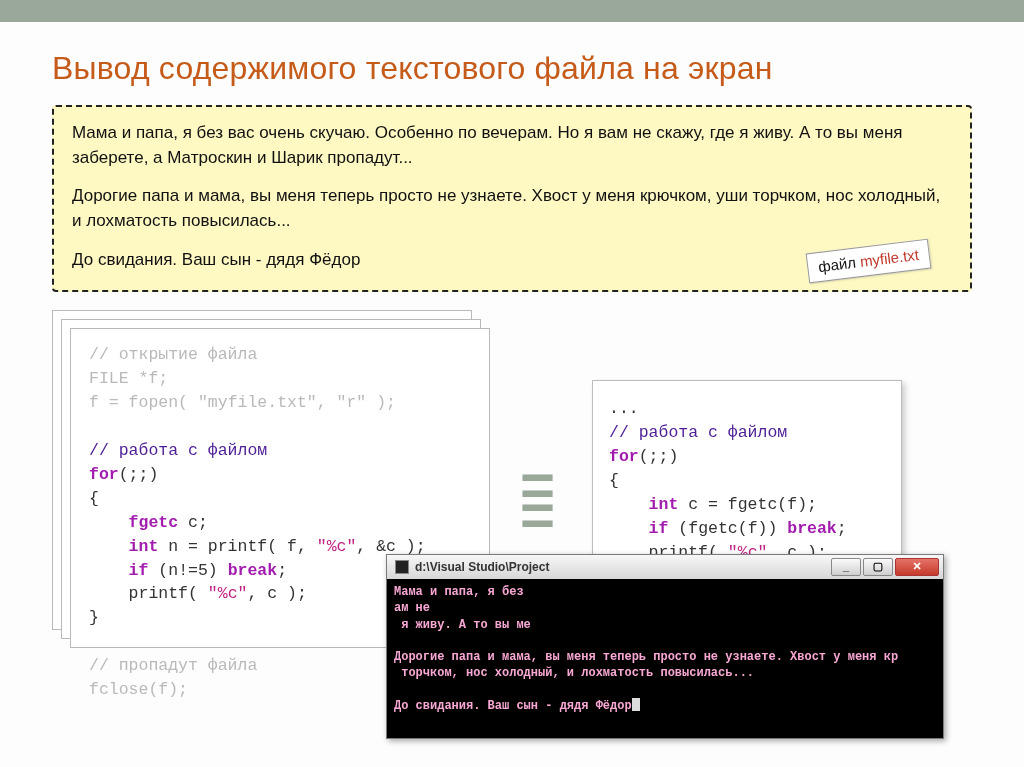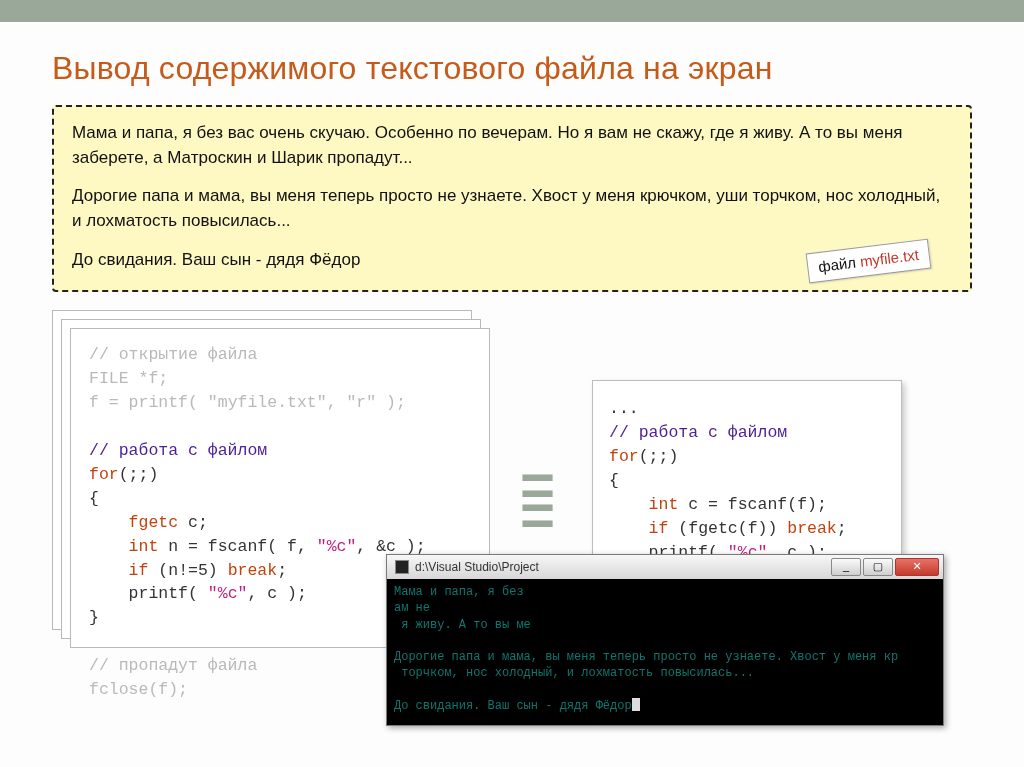--- a/index.html
+++ b/index.html
@@ -18,36 +18,36 @@
 
 .code-area { position: relative; margin-top: 18px; height: 390px; }
 .stack { position: absolute; left: 0; top: 0; width: 430px; }
 .sheet { position: absolute; border: 1px solid #b9b9b9; background: #fff; width: 420px; height: 320px; }
 .sheet.s1 { left: 0; top: 0; }
 .sheet.s2 { left: 9px; top: 9px; }
 .sheet.s3 { left: 18px; top: 18px; padding: 14px 18px; }
 
 pre.code { font-family: "Courier New", monospace; font-size: 16.5px; line-height: 1.45; white-space: pre; color: #333; }
 .gray { color: #b9b9b9; }
-.kw { color: #c2410c; }
+.kw { color: #a21caf; font-weight: bold; }
 .grn { color: #4c1d95; }
 .mag { color: #c02080; }
 
 .eq { position: absolute; left: 468px; top: 160px; font-size: 60px; font-weight: 700; color: #9aa89a; line-height: 0.5; letter-spacing: -2px; }
 
 .right-code { position: absolute; left: 540px; top: 70px; width: 310px; border: 1px solid #bdbdbd; background: #fff; box-shadow: 3px 3px 6px rgba(0,0,0,.2); padding: 16px 16px; }
 
-.console { position: absolute; left: 334px; top: 244px; width: 558px; border: 1px solid #7a7a7a; box-shadow: 2px 2px 6px rgba(0,0,0,.35); }
+.console { position: absolute; left: 334px; top: 244px; width: 558px; border: 1px solid #7a7a7a; box-shadow: 2px 2px 6px rgba(0,0,0,.35); font-weight: bold; }
 .console .titlebar { height: 24px; background: linear-gradient(#f7f7f7,#d7d7d7); display: flex; align-items: center; padding: 0 4px 0 8px; position: relative; }
 .console .wicon { width: 14px; height: 14px; background: #222; margin-right: 6px; border: 1px solid #888; }
 .console .wtitle { font-size: 12px; color: #333; flex: 1; white-space: nowrap; overflow: hidden; }
 .console .wbtns { display: flex; gap: 2px; }
 .console .wbtn { width: 30px; height: 18px; border: 1px solid #888; background: linear-gradient(#fafafa,#cfcfcf); font-size: 11px; text-align: center; line-height: 15px; border-radius: 2px; }
 .console .wbtn.close { background: linear-gradient(#e57368,#c53a2b); color: #fff; border-color: #a33; width: 44px; }
-.console .body { background: #000; color: #0f766e; font-family: "Courier New", monospace; font-size: 12px; line-height: 1.35; padding: 5px 7px 11px 7px; min-height: 92px; white-space: pre-wrap; }
+.console .body { background: #000; color: #f9a8d4; font-family: "Courier New", monospace; font-size: 12px; line-height: 1.35; padding: 5px 7px 24px 7px; min-height: 92px; white-space: pre-wrap; }
 .cursor { display: inline-block; width: 8px; height: 13px; background: #ddd; vertical-align: -2px; }
 </style>
 </head>
 <body>
 
 <div class="topbar"></div>
 
 <div class="slide">
 
   <h1 class="title">Вывод содержимого текстового файла на экран</h1>
@@ -62,46 +62,46 @@
   </div>
 
   <div class="code-area">
 
     <div class="stack">
       <div class="sheet s1"></div>
       <div class="sheet s2"></div>
       <div class="sheet s3">
 <pre class="code"><span class="gray">// открытие файла</span>
 <span class="gray">FILE *f;</span>
-<span class="gray"><span>f = printf( </span><span>"myfile.txt"</span><span>, </span><span>"r"</span><span> );</span></span>
+<span class="gray"><span>f = fopen( </span><span>"myfile.txt"</span><span>, </span><span>"r"</span><span> );</span></span>
 
 <span class="grn">// работа с файлом</span>
 <span class="kw">for</span><span>(;;)</span>
 <span>{</span>
 <span class="kw">    fgetc</span><span> c;</span>
-<span class="kw">    int</span><span> n = fscanf( f, </span><span class="mag">"%c"</span><span>, &amp;c );</span>
+<span class="kw">    int</span><span> n = printf( f, </span><span class="mag">"%c"</span><span>, &amp;c );</span>
 <span class="kw">    if</span><span> (n!=5) </span><span class="kw">break</span><span>;</span>
 <span>    printf( </span><span class="mag">"%c"</span><span>, c );</span>
 <span>}</span>
 
 <span class="gray">// пропадут файла</span>
 <span class="gray">fclose(f);</span></pre>
       </div>
     </div>
 
     <div class="eq">
       <span>=</span><br><span>=</span>
     </div>
 
     <div class="right-code">
 <pre class="code"><span>...</span>
 <span class="grn">// работа с файлом</span>
 <span class="kw">for</span><span>(;;)</span>
 <span>{</span>
-<span class="kw">    int</span><span> c = fscanf(f);</span>
+<span class="kw">    int</span><span> c = fgetc(f);</span>
 <span class="kw">    if</span><span> (fgetc(f)) </span><span class="kw">break</span><span>;</span>
 <span>    printf( </span><span class="mag">"%c"</span><span>, c );</span>
 <span>}</span>
 <span>...</span></pre>
     </div>
 
     <div class="console">
       <div class="titlebar">
         <div class="wicon"></div>
         <div class="wtitle">d:\Visual Studio\Project</div>

